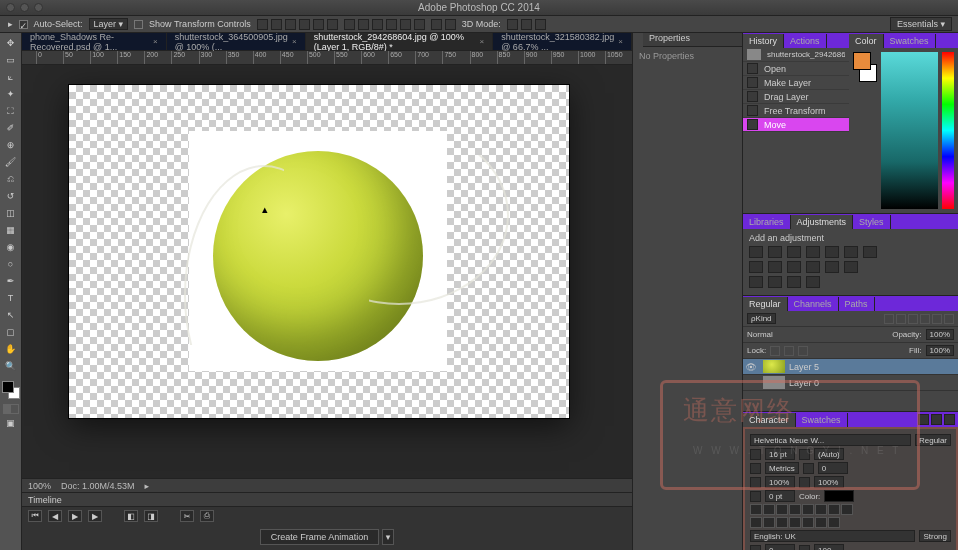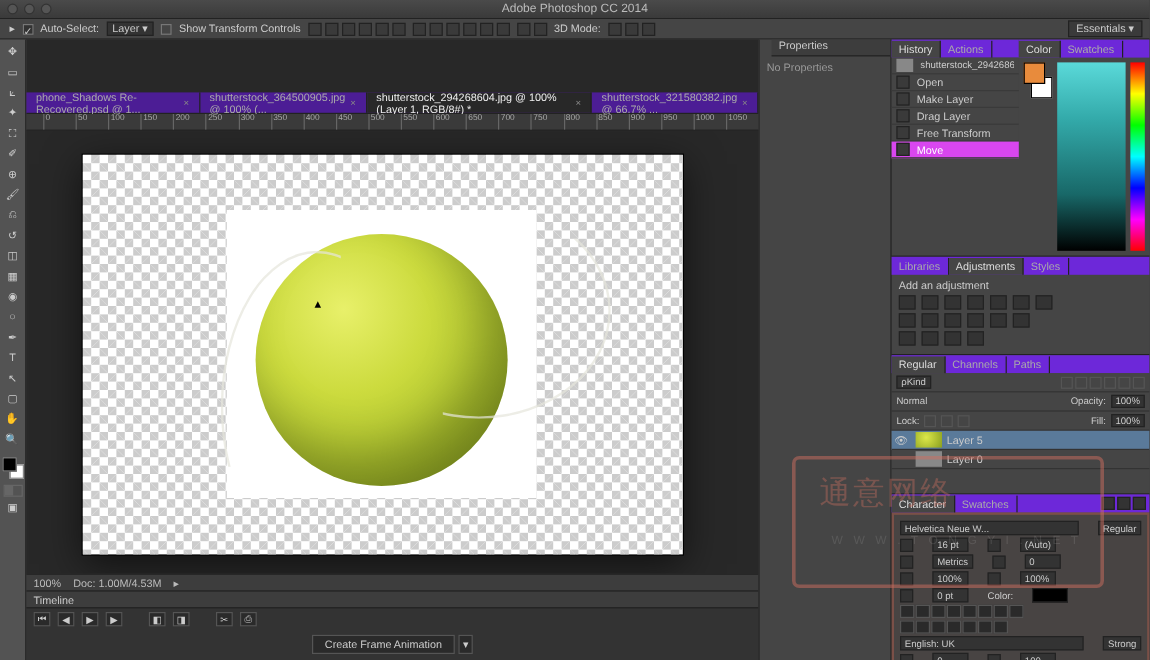--- a/index.html
+++ b/index.html
@@ -18,21 +18,21 @@
 .toolbar { width: 22px; background: #535353; border-right:1px solid #222; display:flex; flex-direction:column; align-items:center; padding-top:2px; gap:1px;}
 .toolbar .tool { width:18px; height:16px; display:flex; align-items:center; justify-content:center; color:#ccc; }
 .toolbar .swatches { margin-top:6px; }
 .toolbar .fgbg { position:relative; width:18px; height:18px; }
 .toolbar .fgbg .fg { position:absolute; top:0; left:0; width:12px; height:12px; background:#000; border:1px solid #888;}
 .toolbar .fgbg .bg { position:absolute; bottom:0; right:0; width:12px; height:12px; background:#fff; border:1px solid #888;}
 .toolbar .qm { margin-top:4px; width:16px; height:10px; border:1px solid #666; display:flex;}
 .toolbar .qm span{ flex:1; }
 
 .docarea { flex:1; display:flex; flex-direction:column; background:#282828; }
-.tabs { height:18px; background:#4c1d95; display:flex; border-bottom:1px solid #222;margin-top:44px; }
+.tabs { height:18px; background:#0f172a; display:flex; border-bottom:1px solid #222; }
 .tabs .tab { padding: 2px 8px; border-right:1px solid #222; color:#aaa; font-size:9px; display:flex; align-items:center; gap:4px;}
 .tabs .tab.active { background:#282828; color:#eee; }
 .tabs .tab .x { color:#888; font-size:8px;}
 .ruler-h { height:14px; background:#3a3a3a; border-bottom:1px solid #222; display:flex; font-size:7px; color:#aaa; position:relative; padding-left:14px;}
 .ruler-h span { flex:1; border-left:1px solid #666; padding-left:1px;}
 .canvas-wrap { flex:1; position:relative; background:#282828; overflow:hidden;}
 .canvas { position:absolute; top:20px; left:47px; width:500px; height:333px; 
   background-color:#fff;
   background-image: linear-gradient(45deg,#ccc 25%,transparent 25%),linear-gradient(-45deg,#ccc 25%,transparent 25%),linear-gradient(45deg,transparent 75%,#ccc 75%),linear-gradient(-45deg,transparent 75%,#ccc 75%);
   background-size:14px 14px; background-position:0 0,0 7px,7px -7px,-7px 0;
@@ -91,21 +91,21 @@
 .layers-ctrl .filticons i { width:10px; height:10px; border:1px solid #555;}
 .layers-ctrl2 { display:flex; align-items:center; gap:4px; padding:2px 4px; font-size:8px; border-bottom:1px solid #333;}
 .layers-ctrl2 .val { background:#333; padding:0 3px; border:1px solid #222;}
 .lrow { display:flex; align-items:center; height:16px; border-bottom:1px solid #333; font-size:9px;}
 .lrow.sel { background:#5a7a9a;}
 .lrow .eye { width:16px; text-align:center;}
 .lrow .lthumb { width:22px; height:13px; background:#888; margin:0 4px;}
 .lrow .lthumb.ball { background: radial-gradient(circle at 40% 35%, #dce84a, #8a9f1f);}
 
 .char-body { padding:3px 5px; font-size:8px; color:#ccc; border:2px solid rgba(200,100,80,0.4); background:rgba(120,60,50,0.08);}
-.char-row { display:flex; gap:16px; align-items:center; margin:2px 0;}
+.char-row { display:flex; gap:4px; align-items:center; margin:2px 0;}
 .char-row .fld { background:#333; border:1px solid #222; padding:0 3px; min-width:30px; height:12px; display:inline-flex; align-items:center;}
 .char-row i { width:11px; height:11px; background:#333; border:1px solid #222; display:inline-block;}
 .char-btns { display:flex; gap:1px; margin:2px 0;}
 .char-btns i { width:12px; height:11px; background:#2a2a2a; border:1px solid #555;}
 
 .watermark { position:absolute; top:380px; left:660px; width:260px; height:110px; border:3px solid rgba(205,110,95,0.5); border-radius:6px; pointer-events:none; z-index:50;}
 .watermark-text { position:absolute; color:rgba(200,110,95,0.4); font-size:26px; font-weight:normal; top:10px; left:20px; letter-spacing:2px;}
 .watermark-text2 { position:absolute; color:rgba(200,200,200,0.15); font-size:10px; top:62px; left:30px; letter-spacing:3px;}
 </style>
 </head>

